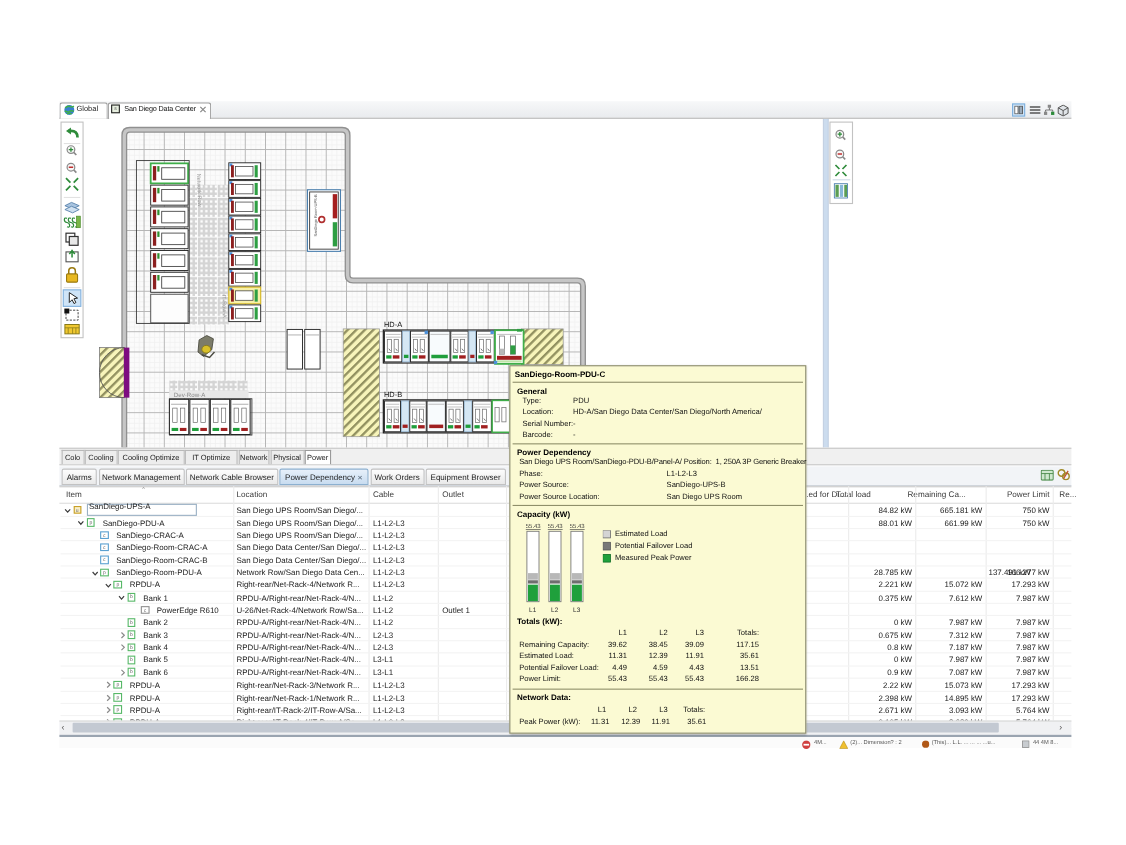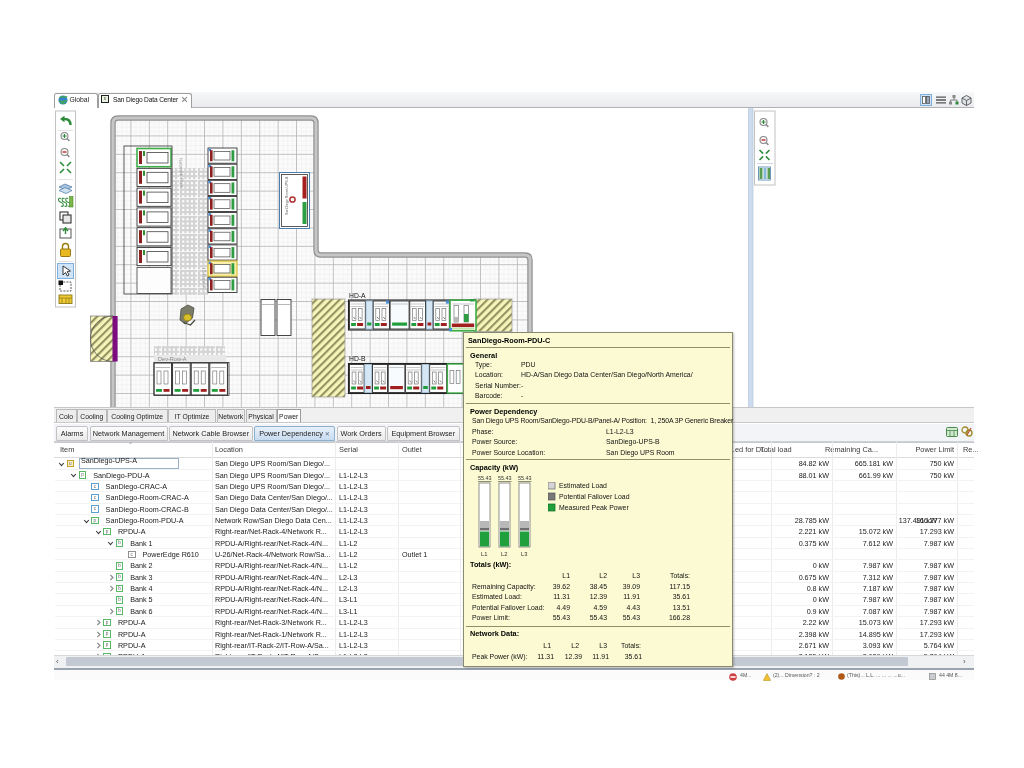--- a/index.html
+++ b/index.html
@@ -361,21 +361,21 @@
     <path d="M0.5,3.5 h11 M4,3.5 v6 M8,3.5 v6" stroke="#4a8a4a" stroke-width="0.8"></path>
   </svg>
 <svg class="abs" style="left:961px;top:426px" width="12" height="11" viewBox="0 0 12 11">
     <circle cx="4" cy="4" r="3" fill="none" stroke="#a08a28" stroke-width="1.3"></circle>
     <circle cx="8" cy="7" r="3" fill="none" stroke="#a08a28" stroke-width="1.3"></circle>
     <path d="M10,2 l-4,7" stroke="#c05030" stroke-width="1.2"></path>
   </svg>
 <div class="abs" style="left:54px;top:441.5px;width:920px;height:213.5px;background:#fff;border-top:1px solid #c8c8c8"></div>
 <div class="hdr" style="left:60px">Item</div>
 <div class="hdr" style="left:215px">Location</div>
-<div class="hdr" style="left:339px">Serial</div>
+<div class="hdr" style="left:339px">Cable</div>
 <div class="hdr" style="left:402px">Outlet</div>
 <div class="hdr" style="left:700px;width:69px;text-align:right">...ed for Di...</div>
 <div class="hdr" style="left:760px;width:69px;">Total load</div>
 <div class="hdr" style="left:810px;width:83px;text-align:center">Remaining Ca...</div>
 <div class="hdr" style="left:880px;width:74px;text-align:right">Power Limit</div>
 <div class="hdr" style="left:963px">Re...</div>
 <div class="abs" style="left:128px;top:441px;font-size:6px;color:#888">⌃</div>
 <div class="abs" style="left:54px;top:457px;width:920px;height:1px;background:#dcdcdc"></div>
 <div class="abs" style="left:212px;top:442px;width:1px;height:213px;background:#ececec"></div>
 <div class="abs" style="left:335px;top:442px;width:1px;height:213px;background:#ececec"></div>

